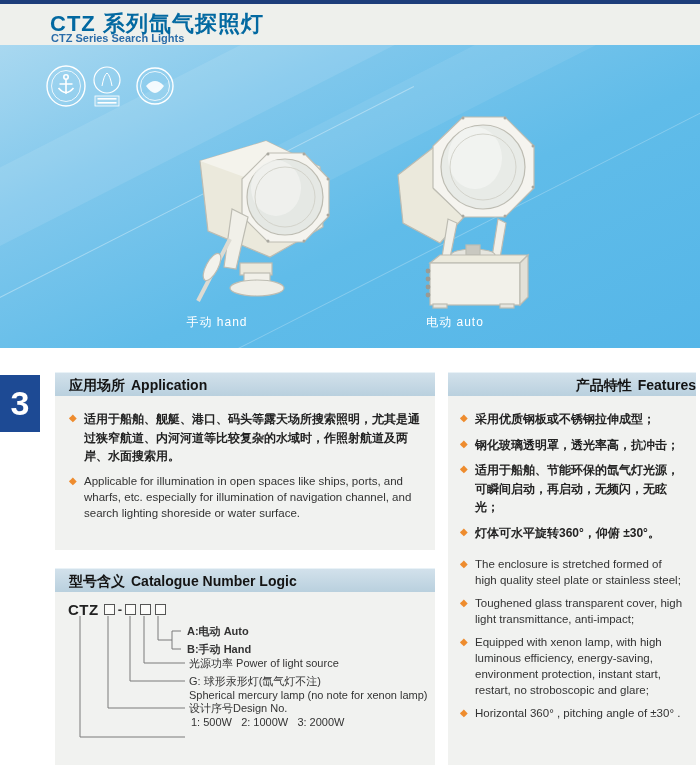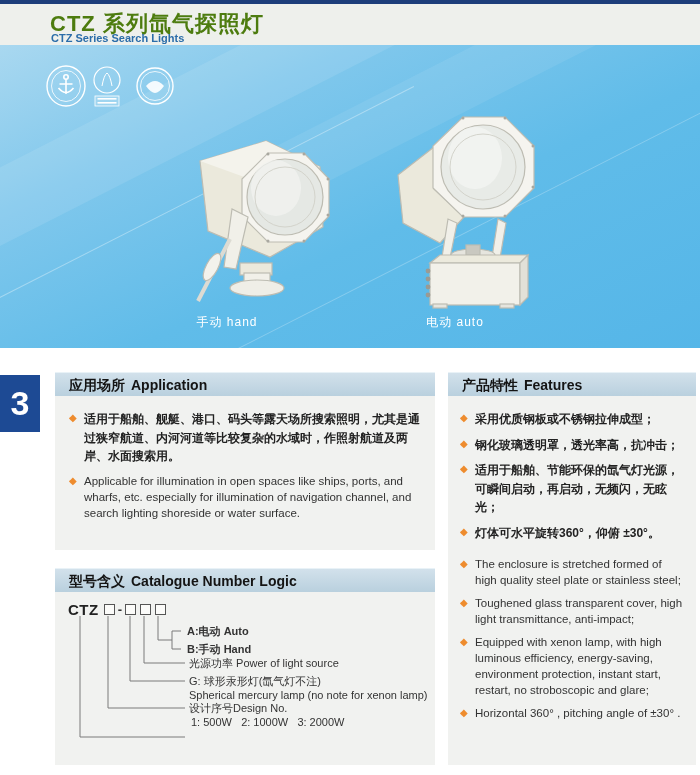--- a/index.html
+++ b/index.html
@@ -2,54 +2,54 @@
 <html><head>
 <meta charset="utf-8">
 <style>
   html,body{margin:0;padding:0;background:#ffffff;}
   body{font-family:"Liberation Sans","DejaVu Sans",sans-serif;}
   .page{position:relative;width:700px;height:775px;background:#ffffff;overflow:hidden;}
 
   
   .top-bar{position:absolute;left:0;top:0;width:700px;height:4px;background:#1d3e7a;}
   .masthead{position:absolute;left:0;top:4px;width:700px;height:41px;background:linear-gradient(#f0f2ee,#e9ecе8);background-color:#eef0ec;}
-  .masthead .title-zh{position:absolute;left:50px;top:5px;font-size:22px;font-weight:bold;color:#4d7c0f;letter-spacing:1px;}
+  .masthead .title-zh{position:absolute;left:50px;top:5px;font-size:22px;font-weight:bold;color:#0369a1;letter-spacing:1px;}
   .masthead .title-en{position:absolute;left:51px;top:28px;font-size:11px;font-weight:bold;color:#2b6da9;}
 
   
   .hero{position:absolute;left:0;top:45px;width:700px;height:303px;overflow:hidden;
         background:linear-gradient(155deg,#a9d8f0 0%,#7fc7ec 28%,#60bce9 58%,#55b6e8 100%);}
   .streak{position:absolute;background:rgba(255,255,255,0.10);transform:rotate(-27deg);}
   .s1{left:-120px;top:30px;width:620px;height:70px;}
   .s2{left:240px;top:-40px;width:640px;height:55px;background:rgba(255,255,255,0.08);}
   .ray{position:absolute;height:1px;background:rgba(255,255,255,0.35);transform:rotate(-27deg);}
   .r1{left:-40px;top:150px;width:480px;}
   .r2{left:180px;top:190px;width:560px;background:rgba(255,255,255,0.25);}
   .logos{position:absolute;left:45px;top:18px;}
   .caption{position:absolute;width:110px;text-align:center;color:#ffffff;font-size:12px;letter-spacing:1px;}
-  .cap-hand{left:172px;top:269px;}
+  .cap-hand{left:162px;top:269px;}
   .cap-auto{left:400px;top:269px;}
   .light-svg{position:absolute;}
   .light-hand{left:170px;top:52px;}
   .light-auto{left:378px;top:50px;}
 
   
   .num-box{position:absolute;left:0;top:375px;width:40px;height:57px;background:#1d4a94;
            color:#ffffff;font-size:34px;font-weight:bold;display:flex;align-items:center;justify-content:center;}
 
   .panel-header{position:absolute;height:24px;line-height:24px;padding-left:14px;box-sizing:border-box;
                 background:linear-gradient(#d2e1eb,#b9d0de);border-top:1px solid #e9f2f7;
                 font-size:14px;color:#141414;}
   .panel-header .zh{font-weight:bold;margin-right:6px;}
   .panel-header .en{font-weight:bold;margin-top:44px;}
   .panel-body{position:absolute;background:#f1f2f0;box-sizing:border-box;}
 
   .hdr-app{left:55px;top:372px;width:380px;}
   .body-app{left:55px;top:396px;width:380px;height:154px;padding:14px 14px 0 14px;}
-  .hdr-feat{left:448px;top:372px;width:248px;}
+  .hdr-feat{left:448px;top:372px;width:248px;text-align:right;}
   .body-feat{left:448px;top:396px;width:248px;height:369px;padding:14px 10px 0 12px;}
   .hdr-cat{left:55px;top:568px;width:380px;}
   .body-cat{left:55px;top:592px;width:380px;height:173px;}
 
   .bullet{position:relative;padding-left:15px;margin-bottom:7px;}
   .bullet .diamond{position:absolute;left:0;top:2px;color:#ee8c2e;font-size:10px;}
   .b-zh{font-size:12px;font-weight:600;color:#222222;line-height:1.55;}
   .b-en{font-size:11.5px;font-weight:400;color:#333333;line-height:1.4;}
   .group-gap{height:6px;}
 

